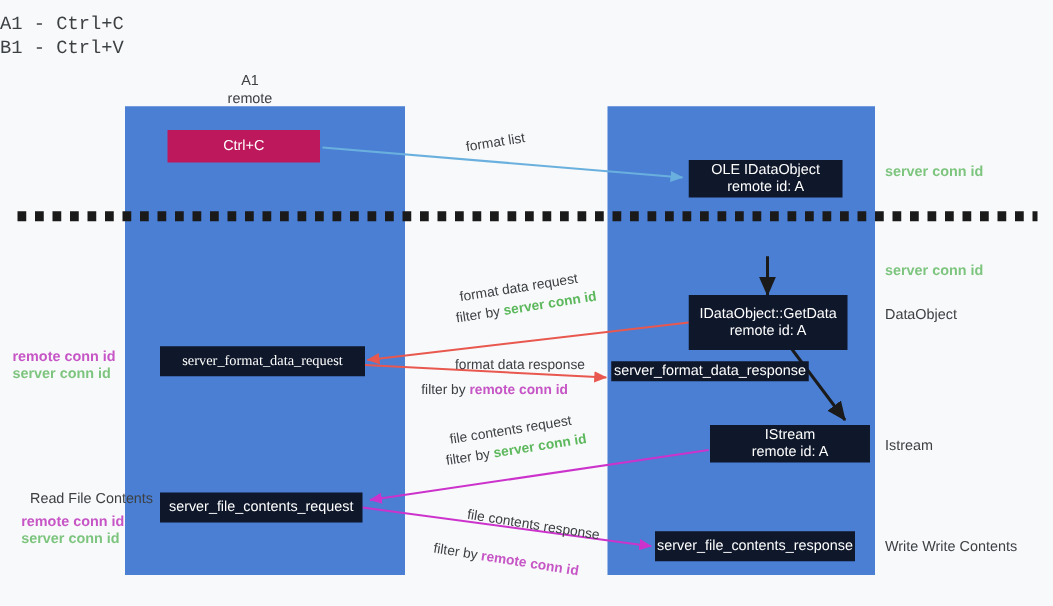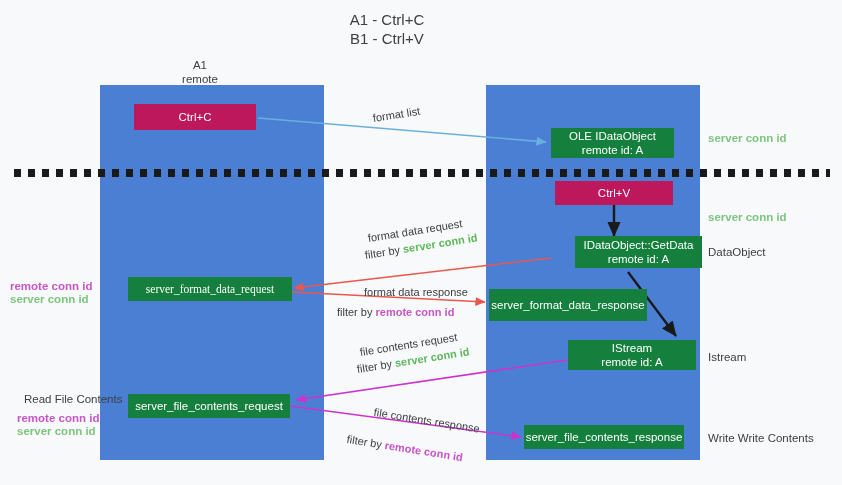--- a/index.html
+++ b/index.html
@@ -20,25 +20,25 @@
     position: absolute;
     inset: 0;
     width: 842px;
     height: 485px;
   }
   .abs { position: absolute; }
 
   
   .title {
     left: 0; top: 10px; width: 774px;
-    text-align: center;
     font-size: 15px;
     line-height: 19px;
     color: #3c4043;
     white-space: pre;
+    font-family: Liberation Mono, monospace;
   }
 
   
   .col-head {
     text-align: center;
     font-size: 11.5px;
     line-height: 14px;
     color: #3c4043;
     white-space: pre;
   }
@@ -59,21 +59,21 @@
     flex-direction: column;
     align-items: center;
     justify-content: center;
     color: #ffffff;
     font-size: 11.5px;
     line-height: 14px;
     text-align: center;
     white-space: pre;
   }
   .box-green { background: #be185d; }
-  .box-orange { background: #15803d; }
+  .box-orange { background: #0f172a; }
 
   
   .note {
     font-size: 11.5px;
     line-height: 14px;
     white-space: pre;
   }
   .note-green { color: #7dc57f; font-weight: bold; }
   .note-purple { color: #c655c6; font-weight: bold; }
   .note-dark { color: #3c4043; }
@@ -147,29 +147,28 @@
 
   <div class="abs box box-green" style="left:134px; top:104px; width:122px; height:26px;">Ctrl+C</div>
 
   <div class="abs box box-orange" style="left:128px; top:277px; width:164px; height:24px;font-family:Liberation Serif, serif;">server_format_data_request</div>
 
   <div class="abs box box-orange" style="left:128px; top:394px; width:162px; height:24px;">server_file_contents_request</div>
 
   <div class="abs box box-orange" style="left:551px; top:128px; width:123px; height:30px;">OLE IDataObject
 remote id: A</div>
 
-  <div class="abs box box-green" style="left:555px; top:181px; width:118px; height:24px;">Ctrl+V</div>
-
-  <div class="abs box box-orange" style="left:551px; top:236px; width:127px; height:32px;margin-left:24px;">IDataObject::GetData
+
+  <div class="abs box box-orange" style="left:551px; top:236px; width:127px; height:44px;">IDataObject::GetData
 remote id: A</div>
 
   <div class="abs box box-orange" style="left:568px; top:340px; width:128px; height:30px;">IStream
 remote id: A</div>
 
-  <div class="abs box box-orange" style="left:489px; top:289px; width:158px; height:32px;text-align:center;">server_format_data_response</div>
+  <div class="abs box box-orange" style="left:489px; top:289px; width:158px; height:16px;text-align:center;">server_format_data_response</div>
 
   <div class="abs box box-orange" style="left:524px; top:425px; width:160px; height:24px;">server_file_contents_response</div>
 
   <div class="abs note note-green" style="left:708px; top:131px;">server conn id</div>
   <div class="abs note note-green" style="left:708px; top:210px;">server conn id</div>
   <div class="abs note note-dark" style="left:708px; top:245px;">DataObject</div>
   <div class="abs note note-dark" style="left:708px; top:350px;">Istream</div>
   <div class="abs note note-dark" style="left:708px; top:431px;">Write Write Contents</div>
 
   <div class="abs note note-purple" style="left:10px; top:279px;">remote conn id</div>

